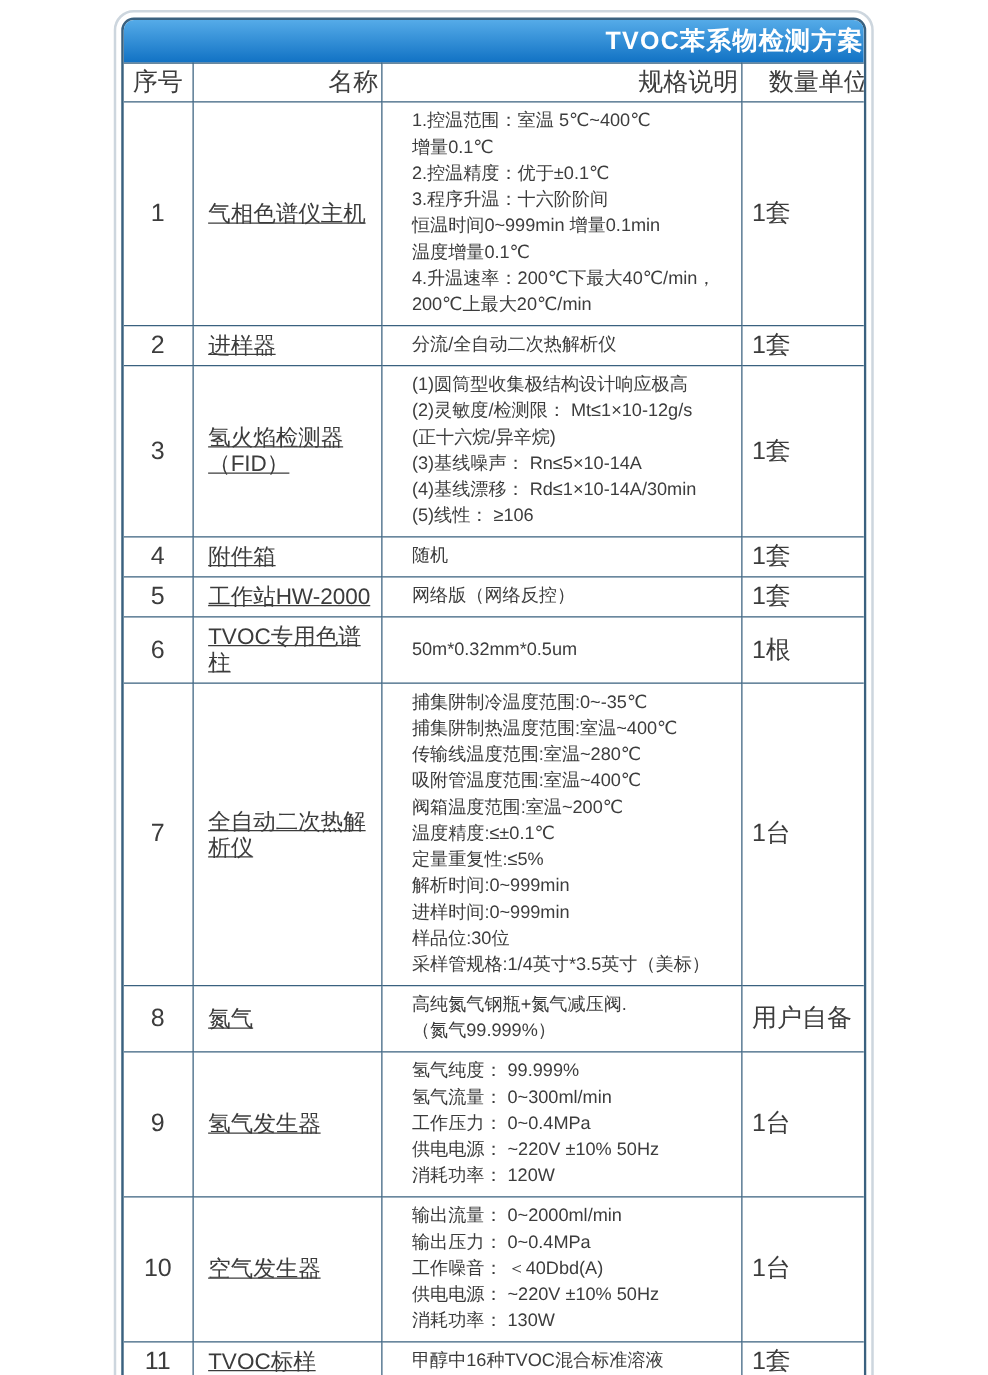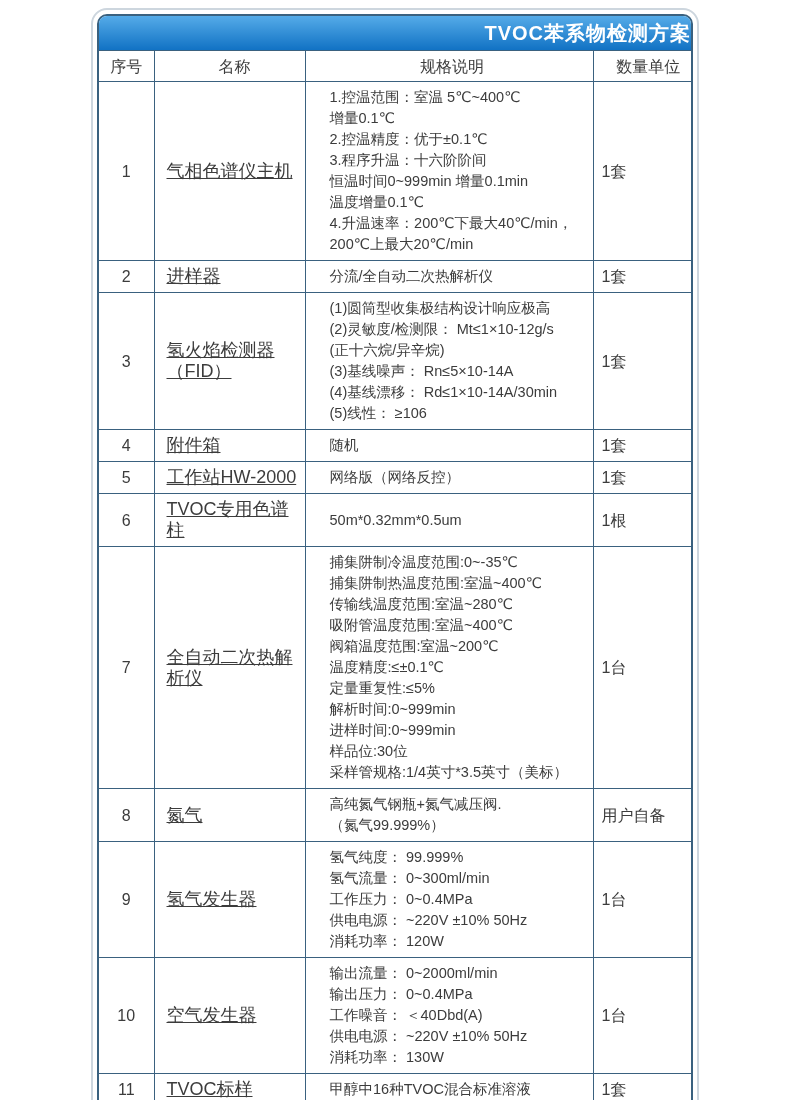--- a/index.html
+++ b/index.html
@@ -37,30 +37,30 @@
     width: 100%;
     border-collapse: collapse;
     table-layout: fixed;
   }
   col.c-no   { width: 55px; }
   col.c-name { width: 151px; }
   col.c-spec { width: 288px; }
   col.c-qty  { width: 104px; }
   th, td {
     border: 1px solid #3a617f;
-    font-size: 16px;
+    font-size: 20px;
     line-height: 21px;
     vertical-align: middle;
     background: #ffffff;
   }
   thead th {
     font-weight: 400;
     height: 31px;
     padding: 4px 2px;
-    text-align: center;
+    text-align: right;
   }
   th.h-no { text-align: center; }
   th.h-name { padding-left: 12px; }
   th.h-spec { padding-left: 8px; }
   th.h-qty  { padding-left: 8px; font-family: Liberation Serif, serif; }
   td.no {
     text-align: center;
     padding: 5px 2px;
   }
   td.name {

